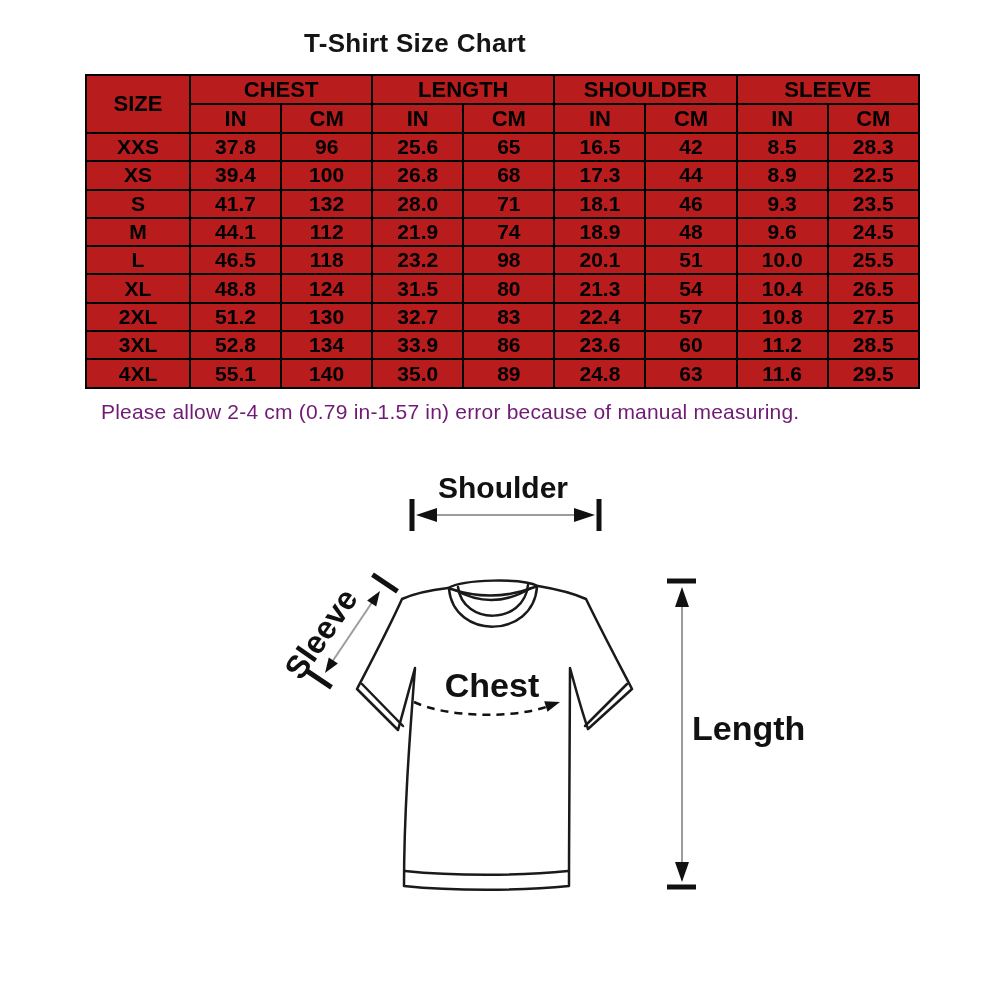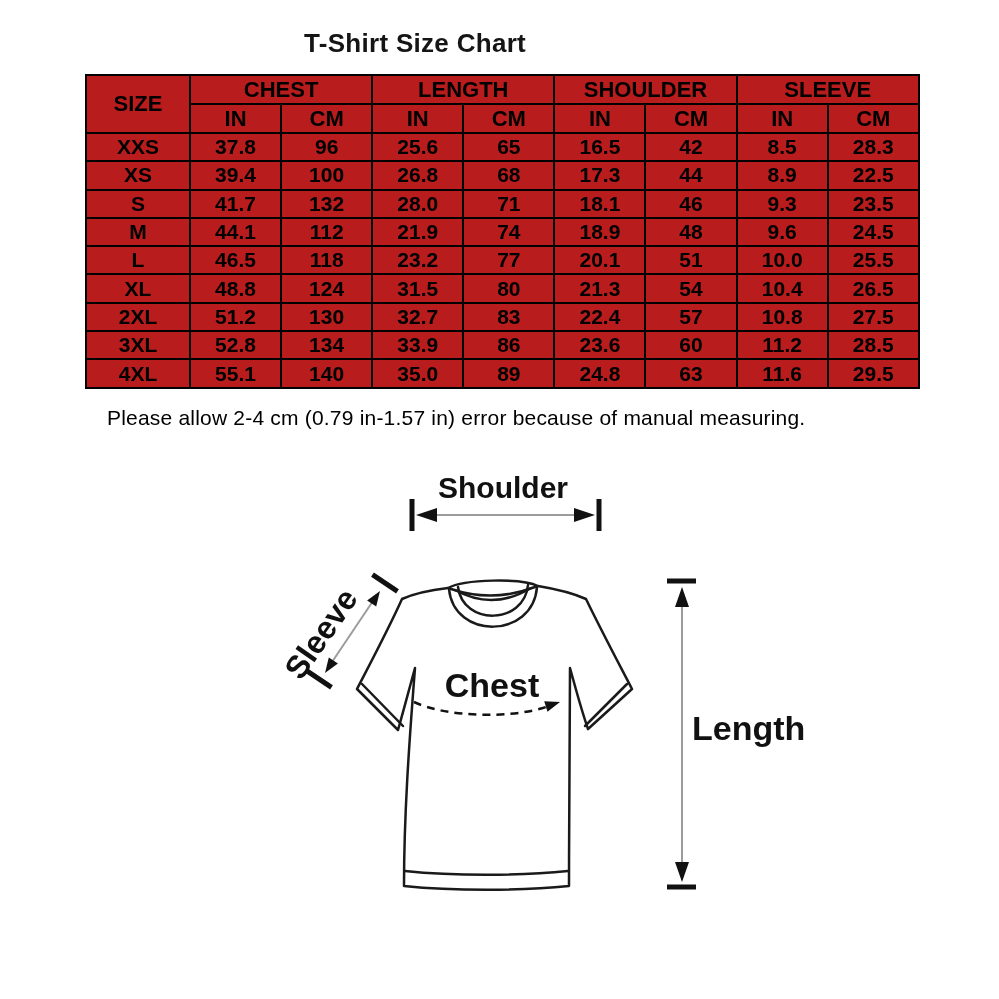--- a/index.html
+++ b/index.html
@@ -25,22 +25,22 @@
   .size-table th, .size-table td {
     border:2px solid #000;
     text-align:center; vertical-align:middle;
     padding:0; color:#000;
     font-weight:700;
     line-height:1.05;
   }
   .size-table thead th { font-size:22px; height:27px; }
   .size-table tbody td { font-size:21px; height:26.3px; }
   .measure-note {
-    position:absolute; left:101px; top:400px; margin:6px;
-    font-size:21px; font-weight:400; color:#000000;
+    position:absolute; left:101px; top:400px; margin:0;
+    font-size:21px; font-weight:400; color:#701a75;
     letter-spacing:0.2px;
   }
   .diagram-svg { position:absolute; left:0; top:440px; }
   .dim-label { font-family:"Liberation Sans", sans-serif; font-weight:700; fill:#111; }
 </style>
 </head>
 <body>
 
 <h1 class="page-title">T-Shirt Size Chart</h1>
 
@@ -111,21 +111,21 @@
         <td>18.9</td>
         <td>48</td>
         <td>9.6</td>
         <td>24.5</td>
       </tr>
       <tr>
         <td>L</td>
         <td>46.5</td>
         <td>118</td>
         <td>23.2</td>
-        <td>77</td>
+        <td>98</td>
         <td>20.1</td>
         <td>51</td>
         <td>10.0</td>
         <td>25.5</td>
       </tr>
       <tr>
         <td>XL</td>
         <td>48.8</td>
         <td>124</td>
         <td>31.5</td>

